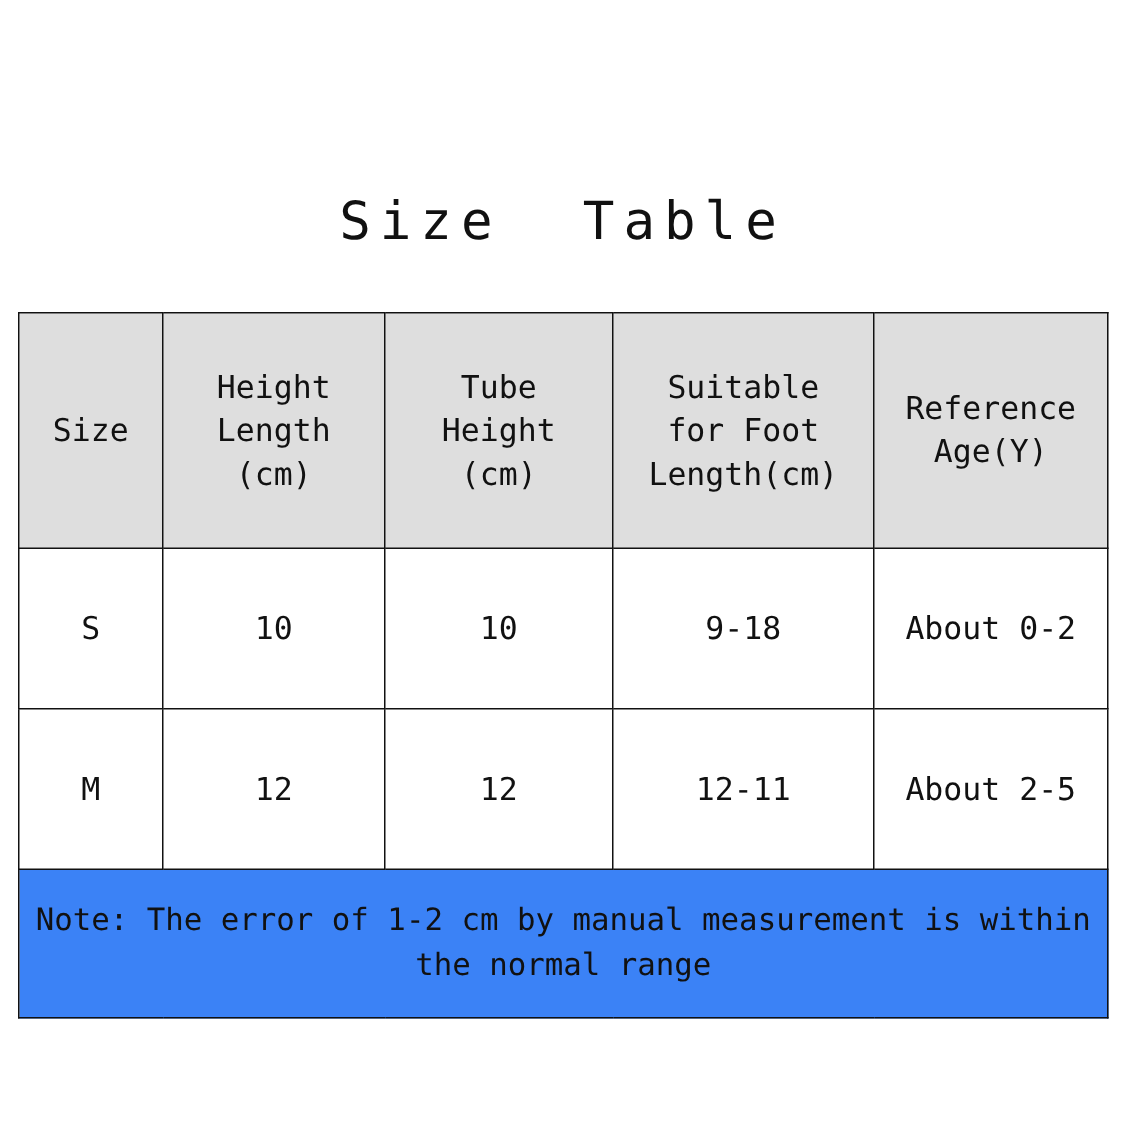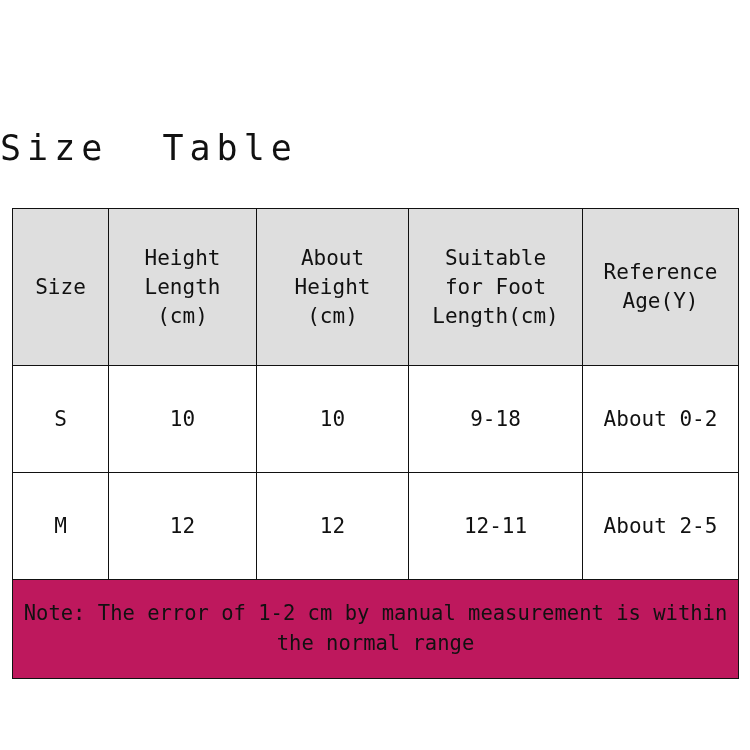--- a/index.html
+++ b/index.html
@@ -18,21 +18,21 @@
     position: relative;
     width: 750px;
     height: 750px;
     box-sizing: border-box;
   }
   .title {
     position: absolute;
     top: 128px;
     left: 0;
     width: 750px;
-    text-align: left;
+    text-align: center;
     font-family: "DejaVu Sans Mono", monospace;
     font-size: 35px;
     letter-spacing: 6px;
     color: #111111;
     white-space: pre;
   }
   .table-wrap {
     position: absolute;
     top: 208px;
     left: 12px;
@@ -70,21 +70,21 @@
   .col-th    { width: 152px; }
   .col-fl    { width: 174px; }
   .col-ra    { width: 156px; }
   td.note-cell {
     text-align: left;
     font-size: 20.5px;
     line-height: 30px;
     padding: 10px 8px 12px 8px;
     height: 76px;
     white-space: pre-wrap;
-    background: #be185d;
+    background: #3b82f6;
   }
   .hdr-line { display: block; }
 </style>
 </head>
 <body>
 
 <div class="page">
 
   <div class="title">Size  Table</div>
 
@@ -101,21 +101,21 @@
         <tr>
           <td>
             <span class="hdr-line">Size</span>
           </td>
           <td>
             <span class="hdr-line">Height</span>
             <span class="hdr-line">Length</span>
             <span class="hdr-line">(cm)</span>
           </td>
           <td>
-            <span class="hdr-line">About</span>
+            <span class="hdr-line">Tube</span>
             <span class="hdr-line">Height</span>
             <span class="hdr-line">(cm)</span>
           </td>
           <td>
             <span class="hdr-line">Suitable</span>
             <span class="hdr-line">for Foot</span>
             <span class="hdr-line">Length(cm)</span>
           </td>
           <td>
             <span class="hdr-line">Reference</span>

